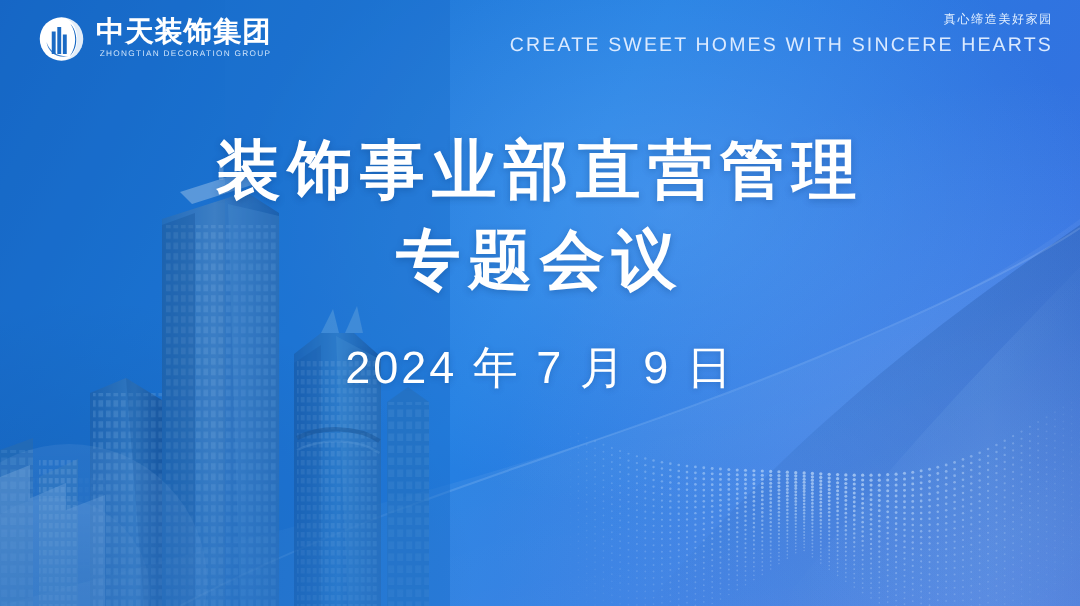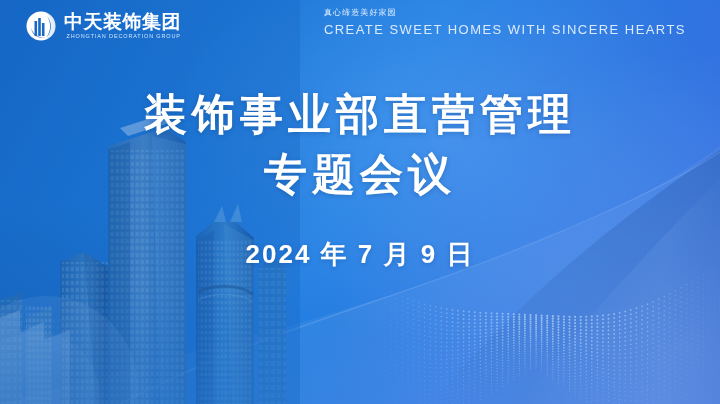--- a/index.html
+++ b/index.html
@@ -76,23 +76,23 @@
     color: #cfe4fb;
     letter-spacing: .85px;
     white-space: nowrap;
     margin-top: 3px;
     transform: scaleX(1.02);
     transform-origin: left center;
   }
 
   #slogan-block {
     position: absolute;
-    right: 34px;
+    right: 18px;
     top: 8px;
-    text-align: left;
+    text-align: right;
   }
   #slogan-cn {
     font-size: 8px;
     color: #e3f0ff;
     letter-spacing: 1.1px;
     line-height: 1.2;
     white-space: nowrap;
   }
   #slogan-en {
     margin-top: 4px;
@@ -114,24 +114,24 @@
     color: #ffffff;
     font-weight: 700;
     font-size: 43px;
     letter-spacing: 5px;
     line-height: 1.33;
     white-space: nowrap;
     text-shadow: 0 1px 5px rgba(8,50,110,.30);
   }
   #title-line-2 { margin-top: 3px; text-align: center; }
   #meeting-date {
-    margin-top: 34px;
+    margin-top: 22px;
     color: #ffffff;
-    font-weight: 700;
-    font-size: 26px;
+    font-weight: 400;
+    font-size: 30px;
     letter-spacing: 2px;
     white-space: nowrap;
     text-shadow: 0 1px 4px rgba(8,50,110,.28);
   }
 </style>
 </head>
 <body>
 
 <div id="slide">
 

